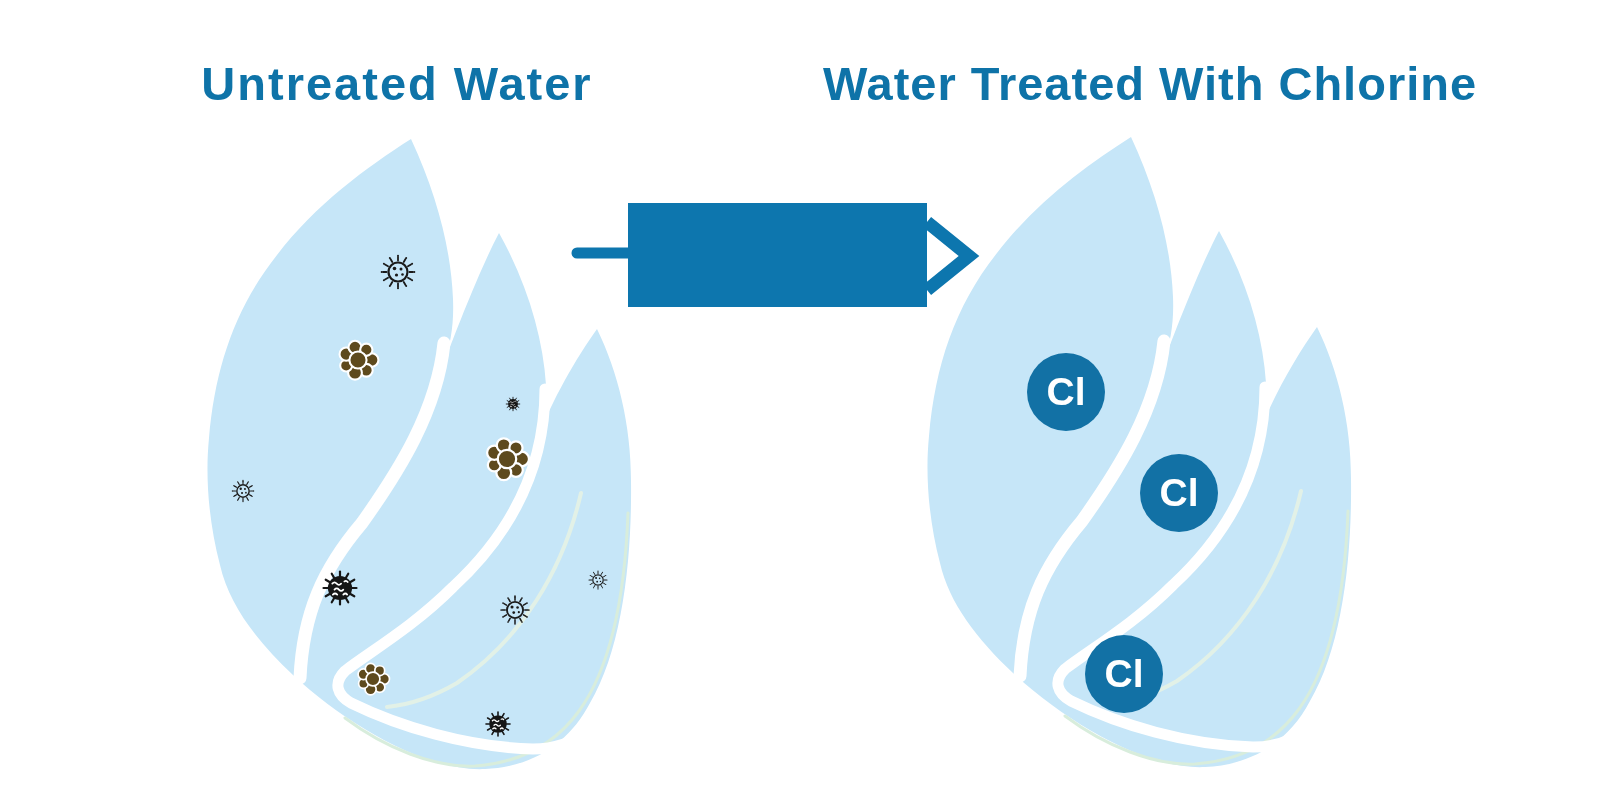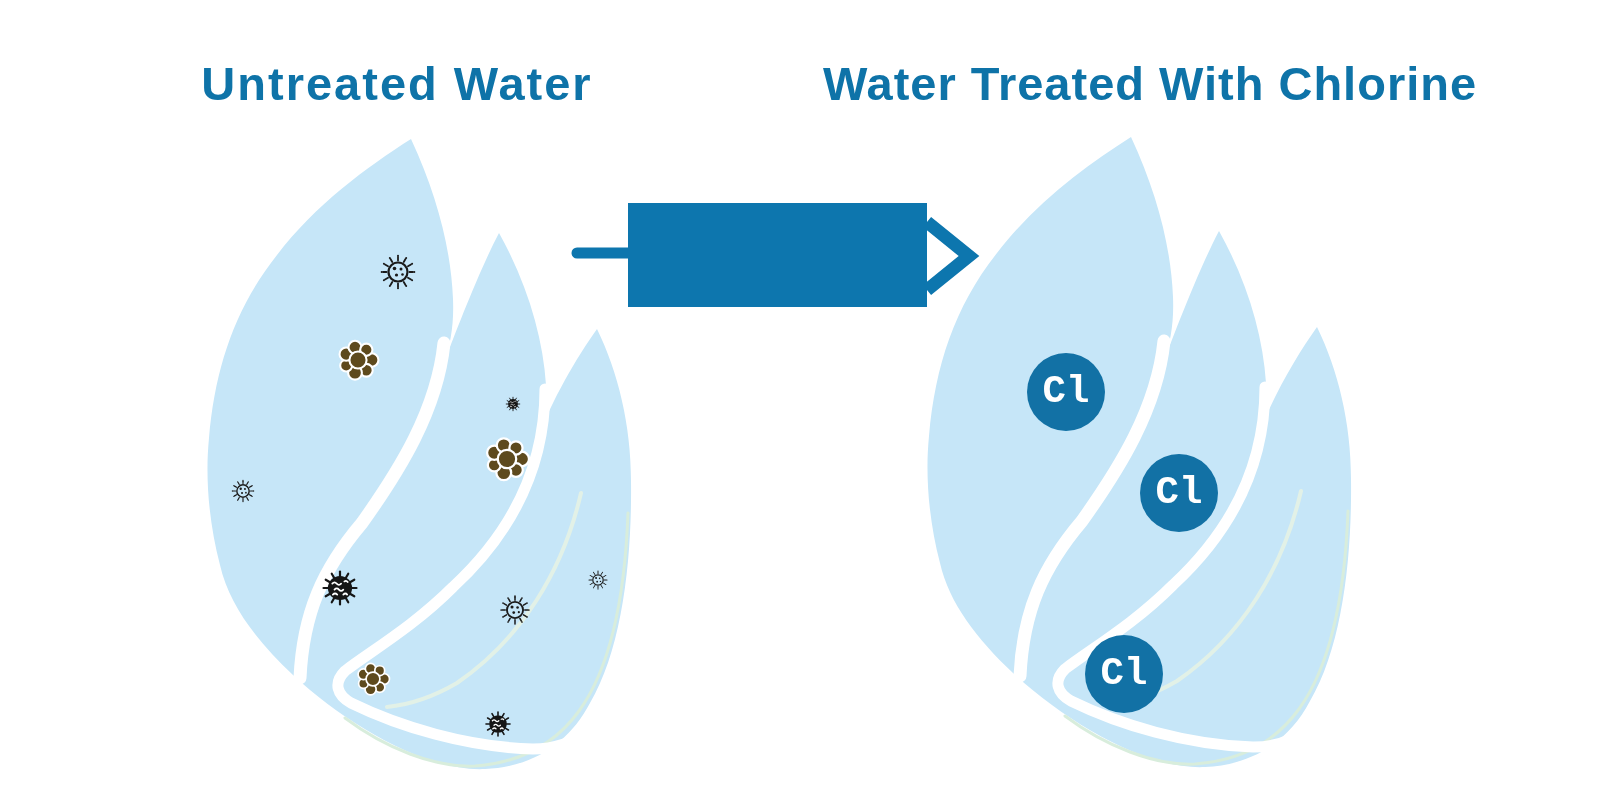--- a/index.html
+++ b/index.html
@@ -8,21 +8,21 @@
     font-family:"Liberation Sans","DejaVu Sans",sans-serif;overflow:hidden;
   }
   .title{
     position:absolute;top:58px;margin:0;font-weight:700;font-size:47px;
     text-align:center;line-height:1.1;white-space:nowrap;
   }
   #left-title{left:172px;width:450px;letter-spacing:2px;}
   #right-title{left:788px;width:724px;letter-spacing:1px;}
   .drop{position:absolute;width:450px;height:635px;}
   #left-drop{left:185px;top:133px;}
-  #right-drop{left:905px;top:131px;font-family:Liberation Mono, monospace;}
+  #right-drop{left:905px;top:131px;}
   .drop > svg.shape{position:absolute;left:0;top:0;width:100%;height:100%;overflow:visible;}
   .germ{position:absolute;overflow:visible;}
   .cl-badge{
     position:absolute;width:78px;height:78px;border-radius:50%;
     display:flex;align-items:center;justify-content:center;
     color:#ffffff;font-weight:700;font-size:39px;letter-spacing:0px;
   }
   #arrow-svg{position:absolute;left:558px;top:188px;width:424px;height:136px;overflow:visible;}
   #symbol-defs{position:absolute;width:0;height:0;overflow:hidden;}
 </style>

